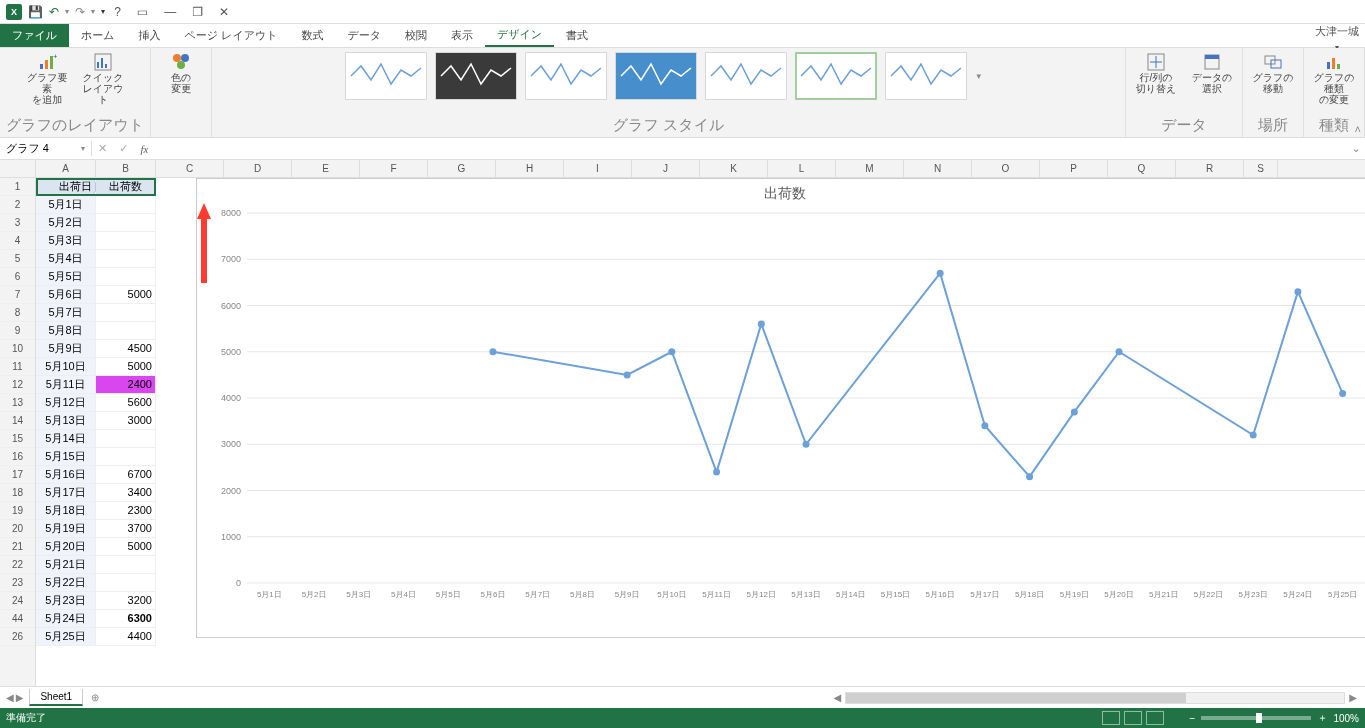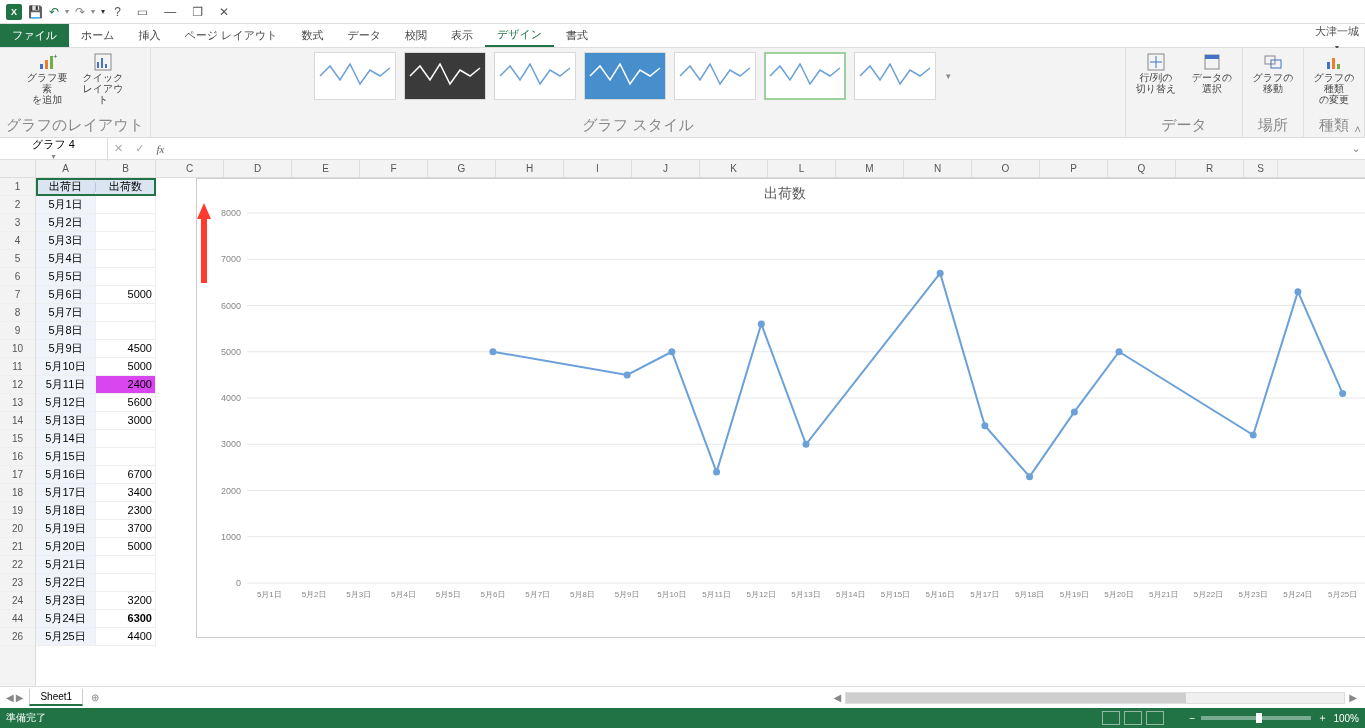--- a/index.html
+++ b/index.html
@@ -32,21 +32,21 @@
 .ribbon .group .glabel { font-size: 15px; color: #888; text-align: center; margin-top: 2px; }
 .ribbon .bigicon { display: flex; flex-direction: column; align-items: center; width: 48px; text-align: center; line-height: 1.1; }
 .ribbon .thumb { width: 82px; height: 48px; background: #fff; border: 1px solid #d8d8d8; display: flex; align-items: center; justify-content: center; position: relative; }
 .ribbon .thumb svg { width: 74px; height: 40px; }
 .ribbon .thumb.solid { background: #478ecc; }
 .ribbon .thumb.selected { border: 2px solid #9fcf9f; }
 .ribbon .collapse { position: absolute; right: 4px; bottom: 2px; font-size: 11px; color: #888; }
 
 
 .fxbar { height: 22px; display: flex; align-items: center; border-bottom: 1px solid #ddd; font-size: 11px; }
-.fxbar .namebox { width: 108px; border-right: 1px solid #ddd; padding: 0 6px; display: flex; align-items: center; justify-content: space-between; flex-direction: column; }
+.fxbar .namebox { width: 92px; border-right: 1px solid #ddd; padding: 0 6px; display: flex; align-items: center; justify-content: space-between; }
 .fxbar .ctl { padding: 0 6px; color: #aaa; }
 .fxbar .fx { font-style: italic; padding: 0 6px; color: #666; font-family: "Times New Roman", serif; }
 .fxbar .input { flex: 1; padding: 0 6px; }
 .fxbar .expand { width: 18px; text-align: center; color: #888; }
 
 
 .colheaders { height: 18px; display: flex; font-size: 10px; background: #f3f3f3; border-bottom: 1px solid #ddd; }
 .corner { width: 36px; border-right: 1px solid #ddd; }
 .ch { border-right: 1px solid #ddd; text-align: center; line-height: 18px; color: #555; }
 
@@ -148,20 +148,34 @@
             <rect x="2" y="2" width="16" height="16" fill="none" stroke="#888"></rect>
             <rect x="4" y="10" width="2" height="6" fill="#4472c4"></rect>
             <rect x="8" y="6" width="2" height="10" fill="#4472c4"></rect>
             <rect x="12" y="12" width="2" height="4" fill="#4472c4"></rect>
           </svg>
         <span style="white-space:pre-line">クイック
 レイアウト</span>
       </div>
     </div>
     <div class="glabel">グラフのレイアウト</div>
+  </div>
+  <div class="group">
+    <div class="items">
+      <div class="bigicon">
+        <svg class="iconbox" viewBox="0 0 20 20">
+            <circle cx="6" cy="6" r="4" fill="#ed7d31"></circle>
+            <circle cx="14" cy="6" r="4" fill="#4472c4"></circle>
+            <circle cx="10" cy="13" r="4" fill="#70ad47"></circle>
+          </svg>
+        <span style="white-space:pre-line">色の
+変更</span>
+      </div>
+    </div>
+    <div class="glabel"></div>
   </div>
   <div class="group" style="flex:1">
     <div class="items" id="style-thumbs">
         <div class="thumb" style="background: rgb(255, 255, 255);">
           <svg viewBox="0 0 74 40">
             <path d="M2 20 L12 10 L22 24 L32 8 L42 28 L52 14 L62 20 L72 12" fill="none" stroke="#6ba0d8" stroke-width="1.5"></path>
           </svg>
         </div>
         <div class="thumb" style="background: rgb(58, 58, 58);">
           <svg viewBox="0 0 74 40">
@@ -378,21 +392,21 @@
           <circle cx="1056.2" cy="232" r="3.5" fill="#6ba0d8"></circle>
           <circle cx="1100.9199999999998" cy="88.625" r="3.5" fill="#6ba0d8"></circle>
           <circle cx="1145.6399999999999" cy="190.37500000000003" r="3.5" fill="#6ba0d8"></circle>
         </svg>
 
       <svg class="arrow" viewBox="0 0 14 80">
         <path d="M7 0 L14 16 L10 16 L10 80 L4 80 L4 16 L0 16 Z" fill="#ff3b30"></path>
       </svg>
     </div>
   <div class="row">
-        <div class="cell colA" style="background: rgb(219, 229, 241); text-align: center; border-right: 1px solid rgb(183, 198, 222); border-radius: 6px;">出荷日</div>
+        <div class="cell colA" style="background: rgb(219, 229, 241); text-align: right; border-right: 1px solid rgb(183, 198, 222); border-radius: 6px;">出荷日</div>
         <div class="cell colB" style="background: rgb(219, 229, 241); text-align: center; border-right: 1px solid rgb(183, 198, 222);">出荷数</div>
       </div>
       <div class="row">
         <div class="cell colA" style="background: rgb(240, 244, 250);">5月1日</div>
         <div class="cell colB" style="background: rgb(255, 255, 255);"></div>
       </div>
       <div class="row">
         <div class="cell colA" style="background: rgb(240, 244, 250);">5月2日</div>
         <div class="cell colB" style="background: rgb(255, 255, 255);"></div>
       </div>

